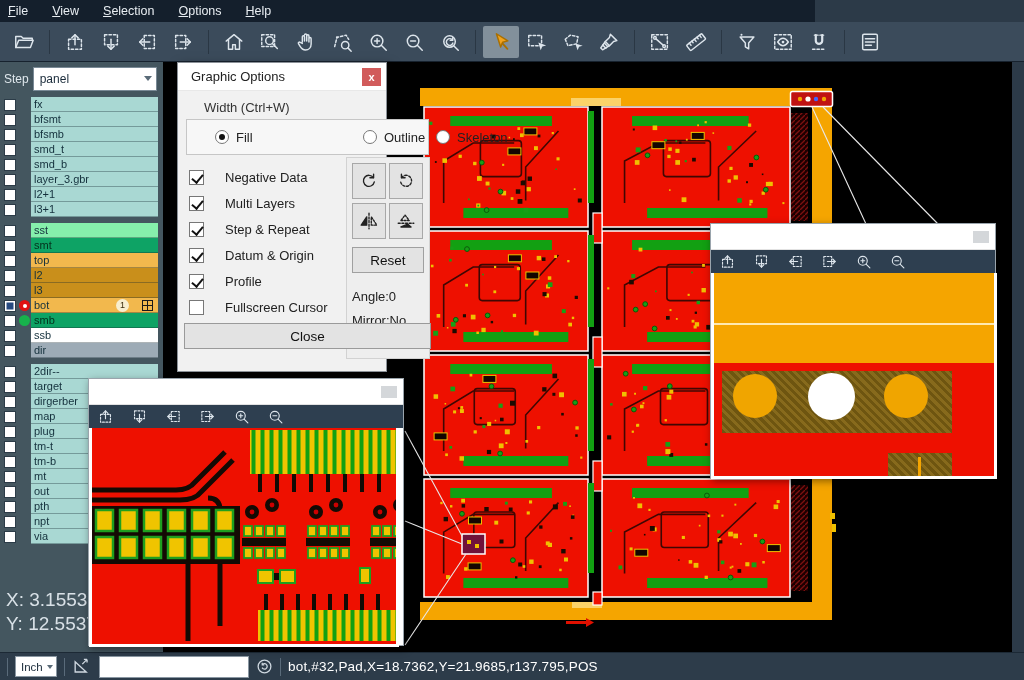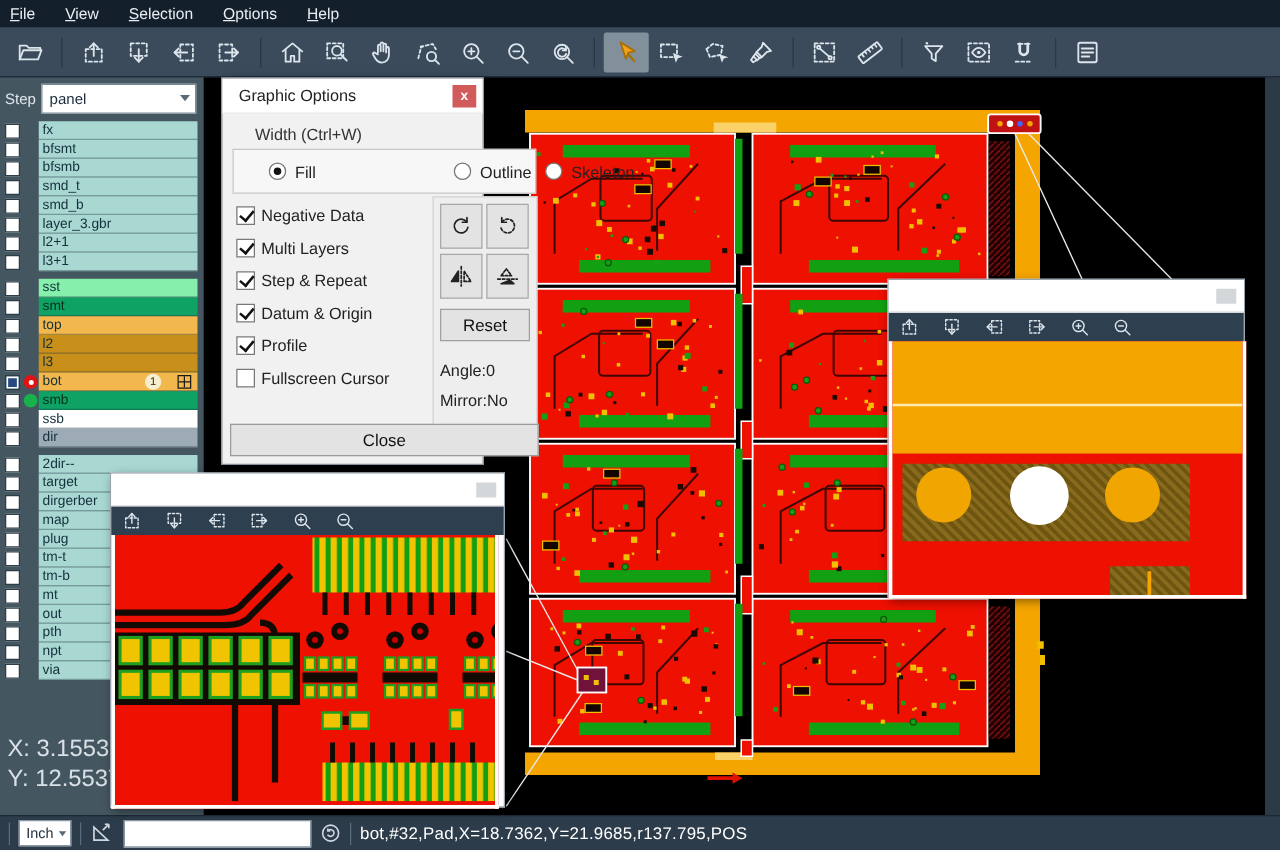--- a/index.html
+++ b/index.html
@@ -1,21 +1,21 @@
 <!DOCTYPE html>
 <html><head>
 <meta charset="utf-8">
 <style>
   * { box-sizing: border-box; margin: 0; padding: 0; }
   html,body { width:1024px; height:680px; overflow:hidden; }
   body { font-family: "Liberation Sans", sans-serif; background:#2c3a48; }
   #app { position:relative; width:1024px; height:680px; background:#2c3a48; }
 
   
-  .menubar { position:absolute; left:0; top:0; width:1024px; height:22px;
+  .menubar { position:absolute; left:0; top:0; width:815px; height:22px;
     background:#141f2c; display:flex; align-items:center; padding-left:8px; gap:24px; }
   .menu-item { color:#e8edf2; font-size:12.5px; cursor:default; }
   .menu-item::first-letter { text-decoration: underline; }
 
   
   .toolbar { position:absolute; left:0; top:22px; width:1024px; height:40px;
     background:#3b4b5b; border-bottom:1px solid #17222e; display:flex; align-items:center; padding-left:6px; }
   .tbtn { width:36px; height:32px; display:flex; align-items:center; justify-content:center;
     color:#dde5ec; border-radius:2px; flex:0 0 auto; }
   .tbtn.active { background:#82909b; }
@@ -82,33 +82,33 @@
   .dlg-close { position:absolute; right:5px; top:5px; width:19px; height:18px; background:#d15b5b;
     color:#fff; font-size:11px; text-align:center; line-height:18px; font-weight:bold; }
   .dlg-label { position:absolute; left:26px; top:37px; font-size:13px; color:#333; }
   .radio-box { position:absolute; left:8px; top:56px; width:243px; height:36px; background:#f7f7f7;
     border:1px solid #c6c6c6; display:flex; align-items:center; }
   .radio { display:flex; align-items:center; gap:7px; font-size:13px; color:#222; }
   .rdot { width:14px; height:14px; border-radius:50%; border:1px solid #777; background:#fff; position:relative; }
   .rdot.sel::after { content:""; position:absolute; left:3px; top:3px; width:6px; height:6px;
     border-radius:50%; background:#111; }
   .chk-col { position:absolute; left:11px; top:96px; }
-  .chk { display:flex; align-items:center; gap:5px; height:26px; font-size:13px; color:#222; }
+  .chk { display:flex; align-items:flex-end; gap:21px; height:26px; font-size:13px; color:#222; }
   .cbox { width:15px; height:15px; background:#fff; border:1px solid #777; position:relative; flex:0 0 auto; }
   .cbox.on::after { content:""; position:absolute; left:3.5px; top:0.5px; width:5px; height:9px;
     border:solid #111; border-width:0 2px 2px 0; transform:rotate(40deg); }
   .dlg-right { position:absolute; left:168px; top:94px; width:84px; height:202px; background:#eee;
     border:1px solid #d2d2d2; padding:5px 0 0 5px; }
   .ibtn { width:34px; height:36px; background:#e3e3e3; border:1px solid #a8a8a8; color:#222;
     display:inline-flex; align-items:center; justify-content:center; margin:0 3px 4px 0; }
   .ibtn svg { width:22px; height:22px; }
   .reset-btn { width:72px; height:26px; background:#e3e3e3; border:1px solid #a0a0a0;
     font-size:13.5px; color:#111; margin-top:4px; font-family:inherit; }
   .dlg-info { font-size:13px; color:#222; margin-top:12px; line-height:24px; }
-  .close-btn { position:absolute; left:6px; top:276px; width:247px; height:26px; background:#e3e3e3;
+  .close-btn { position:absolute; left:6px; top:260px; width:247px; height:26px; background:#e3e3e3;
     border:1px solid #9a9a9a; font-size:13.5px; color:#111; font-family:inherit; }
 
   
   .statusbar { position:absolute; left:0; top:652px; width:1024px; height:28px; background:#2d3c4a;
     border-top:1px solid #1c2935; display:flex; align-items:center; }
   .ssep { width:1px; height:18px; background:#5a6b7a; margin:0 7px; flex:0 0 auto; }
   .unit-select { width:42px; height:21px; background:#fff; border:1px solid #8a97a2; display:flex;
     align-items:center; justify-content:space-between; padding:0 3px 0 5px; font-size:11.5px; color:#1a2b3a; }
   .sicon { color:#cfd8e0; display:flex; align-items:center; }
   .cmd-input { width:150px; height:22px; background:#fff; border:1px solid #8a97a2; font-size:12px;

